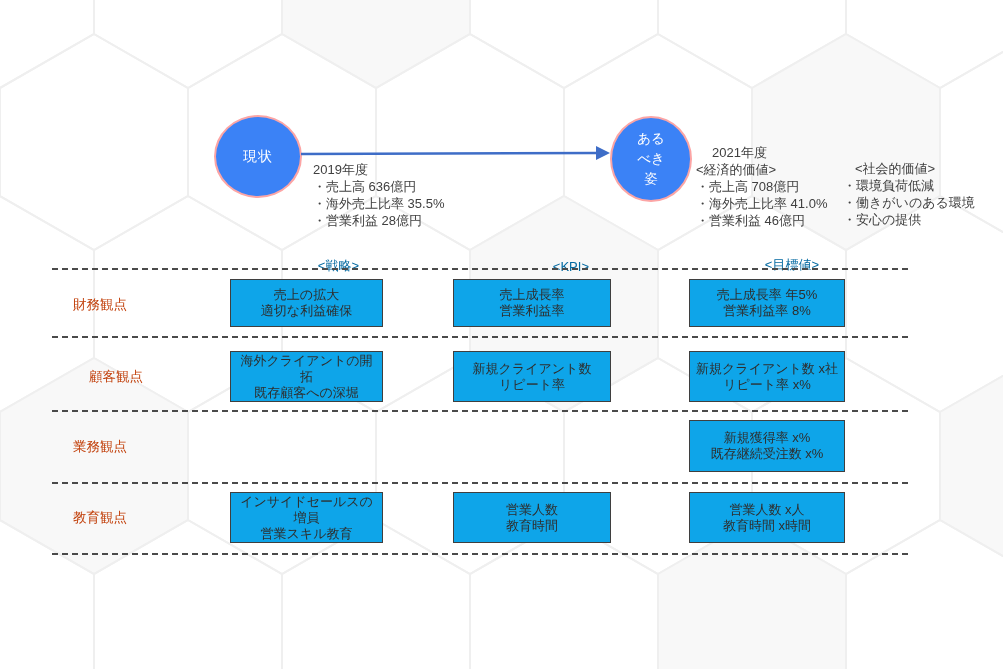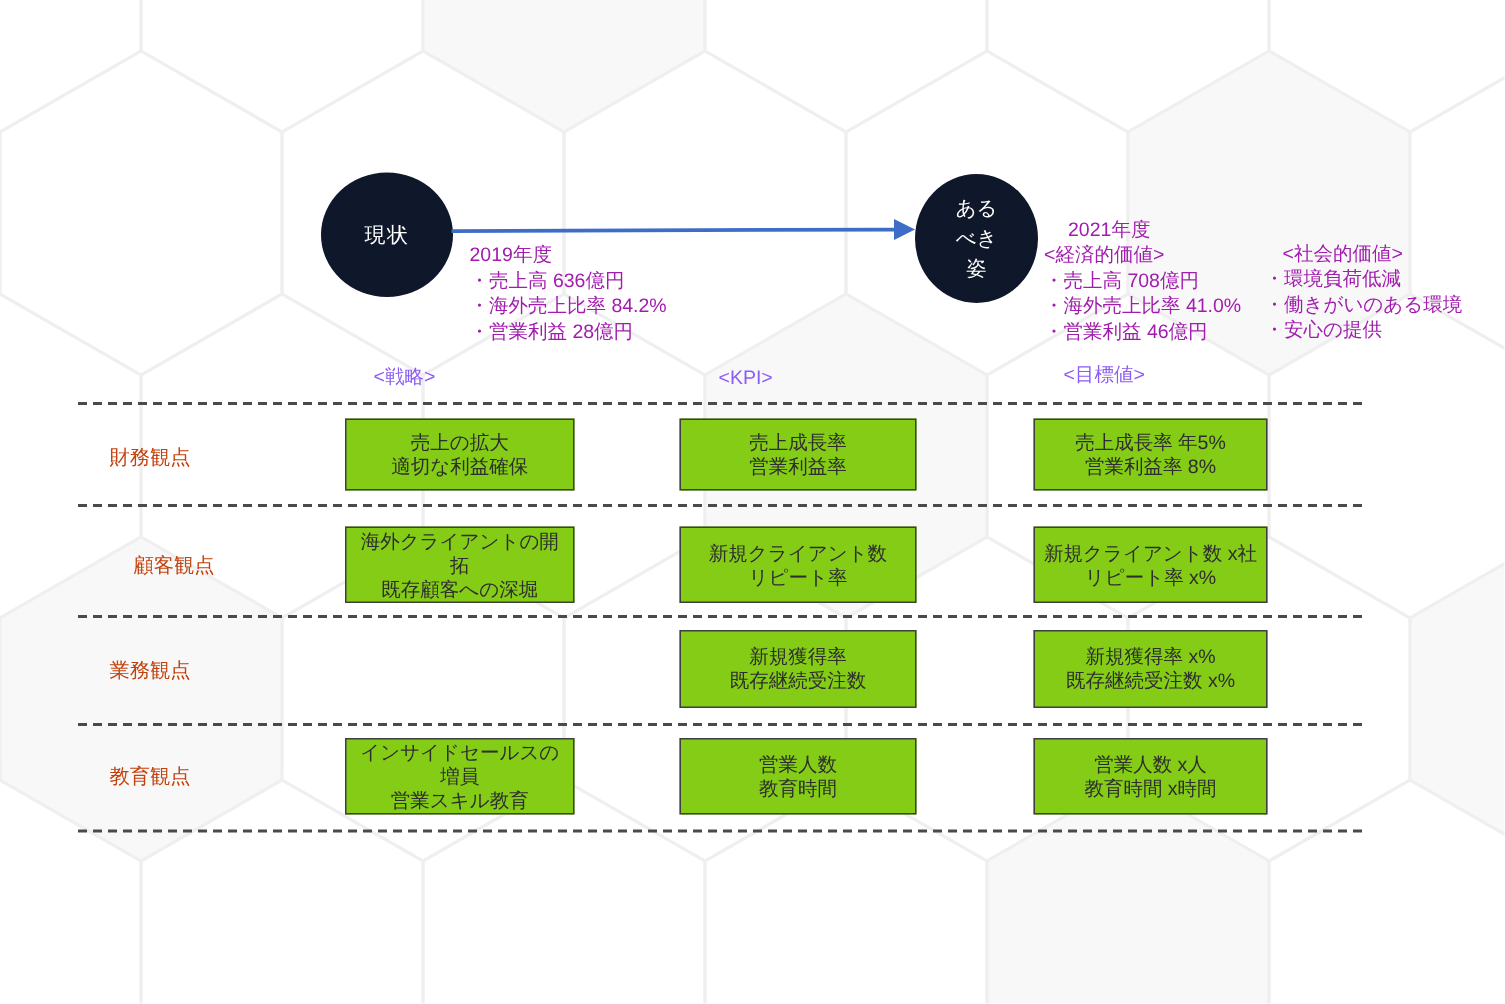--- a/index.html
+++ b/index.html
@@ -3,49 +3,49 @@
 <meta charset="utf-8">
 <style>
   html,body{margin:0;padding:0;background:#fff;}
   .canvas{
     position:relative;width:1003px;height:669px;background:#ffffff;overflow:hidden;
     font-family:"Liberation Sans","DejaVu Sans",sans-serif;color:#333;
   }
   .hexbg{position:absolute;left:0;top:0;width:1003px;height:669px;pointer-events:none;}
 
   .circle{
-    position:absolute;border-radius:50%;background:#0f172a;border:2px solid #0f172a;
+    position:absolute;border-radius:50%;background:#3b82f6;border:2px solid #fca5a5;
     display:flex;align-items:center;justify-content:center;color:#fff;box-sizing:border-box;
     text-align:center;
   }
   .circle-current{left:214px;top:115px;width:88px;height:83px;font-size:14px;letter-spacing:1px;}
   .circle-ideal{left:610px;top:116px;width:82px;height:86px;font-size:13.5px;line-height:1.5;}
 
   .arrow-svg{position:absolute;left:0;top:0;width:1003px;height:669px;pointer-events:none;}
 
-  .textblock{position:absolute;font-size:13px;line-height:17px;color:#a21caf;white-space:nowrap;}
+  .textblock{position:absolute;font-size:13px;line-height:17px;color:#404040;white-space:nowrap;}
   .tb-current{left:313px;top:161px;}
   .tb-economic{left:696px;top:144px;}
   .tb-social{left:843px;top:160px;}
   .indent16{padding-left:16px;}
   .indent12{padding-left:12px;}
 
-  .colhead{position:absolute;width:110px;text-align:left;font-size:13px;color:#8b5cf6;}
+  .colhead{position:absolute;width:110px;text-align:right;font-size:13px;color:#0369a1;margin-top:15px;}
   .head-strategy{left:249px;top:242px;}
   .head-kpi{left:479px;top:244px;}
   .head-target{left:709px;top:241px;}
 
   .dash{position:absolute;left:52px;width:856px;height:0;border-top:2px dashed #4a4a4a;}
   .dash1{top:268px;} .dash2{top:336px;} .dash3{top:410px;} .dash4{top:482px;} .dash5{top:553px;}
 
   .rowlabel{position:absolute;left:73px;width:110px;font-size:13.5px;color:#c2410c;}
   .rl1{top:296px;} .rl2{top:368px;margin-left:16px;} .rl3{top:438px;} .rl4{top:509px;}
 
   .box{
-    position:absolute;box-sizing:border-box;border:1.5px solid #3f3f3f;background:#84cc16;
+    position:absolute;box-sizing:border-box;border:1.5px solid #3f3f3f;background:#0ea5e9;
     display:flex;align-items:center;justify-content:center;text-align:center;
     font-size:13px;line-height:16px;white-space:pre-line;padding:0 4px;color:#2e2e2e;
   }
   .col-s{left:230px;width:153px;}
   .col-k{left:453px;width:158px;}
   .col-t{left:689px;width:156px;}
   .r1{top:279px;height:48px;}
   .r2{top:351px;height:51px;}
   .r3{top:420px;height:52px;}
   .r4{top:492px;height:51px;}
@@ -106,21 +106,21 @@
   </div>
 
   <svg class="arrow-svg" viewBox="0 0 1003 669" xmlns="http://www.w3.org/2000/svg">
     <line x1="301" y1="154" x2="598" y2="153" stroke="#3E6DC7" stroke-width="2.5"></line>
     <polygon points="610,153 596,146 596,160" fill="#3E6DC7"></polygon>
   </svg>
 
   <div class="textblock tb-current">
     <div>2019年度</div>
     <div>・売上高 636億円</div>
-    <div>・海外売上比率 84.2%</div>
+    <div>・海外売上比率 35.5%</div>
     <div>・営業利益 28億円</div>
   </div>
 
   <div class="circle circle-ideal">
     <span class="prelines">ある
 べき
 姿</span>
   </div>
 
   <div class="textblock tb-economic">
@@ -160,22 +160,20 @@
   <div class="box col-t r1">売上成長率 年5%
 営業利益率 8%</div>
 
   <div class="box col-s r2">海外クライアントの開拓
 既存顧客への深堀</div>
   <div class="box col-k r2">新規クライアント数
 リピート率</div>
   <div class="box col-t r2">新規クライアント数 x社
 リピート率 x%</div>
 
-  <div class="box col-k r3">新規獲得率
-既存継続受注数</div>
   <div class="box col-t r3">新規獲得率 x%
 既存継続受注数 x%</div>
 
   <div class="box col-k r4">営業人数
 教育時間</div>
   <div class="box col-s r4">インサイドセールスの
 増員
 営業スキル教育</div>
   <div class="box col-t r4">営業人数 x人
 教育時間 x時間</div>

